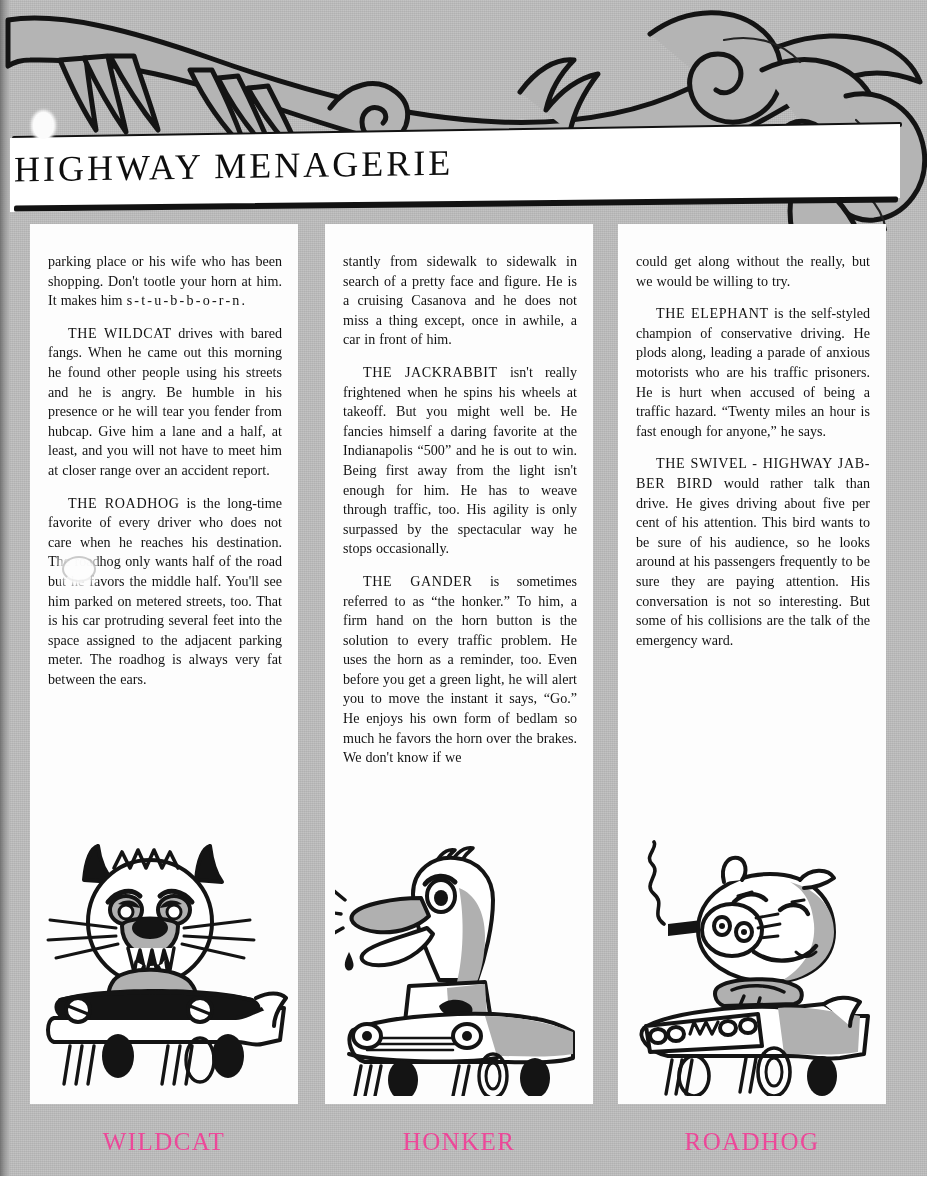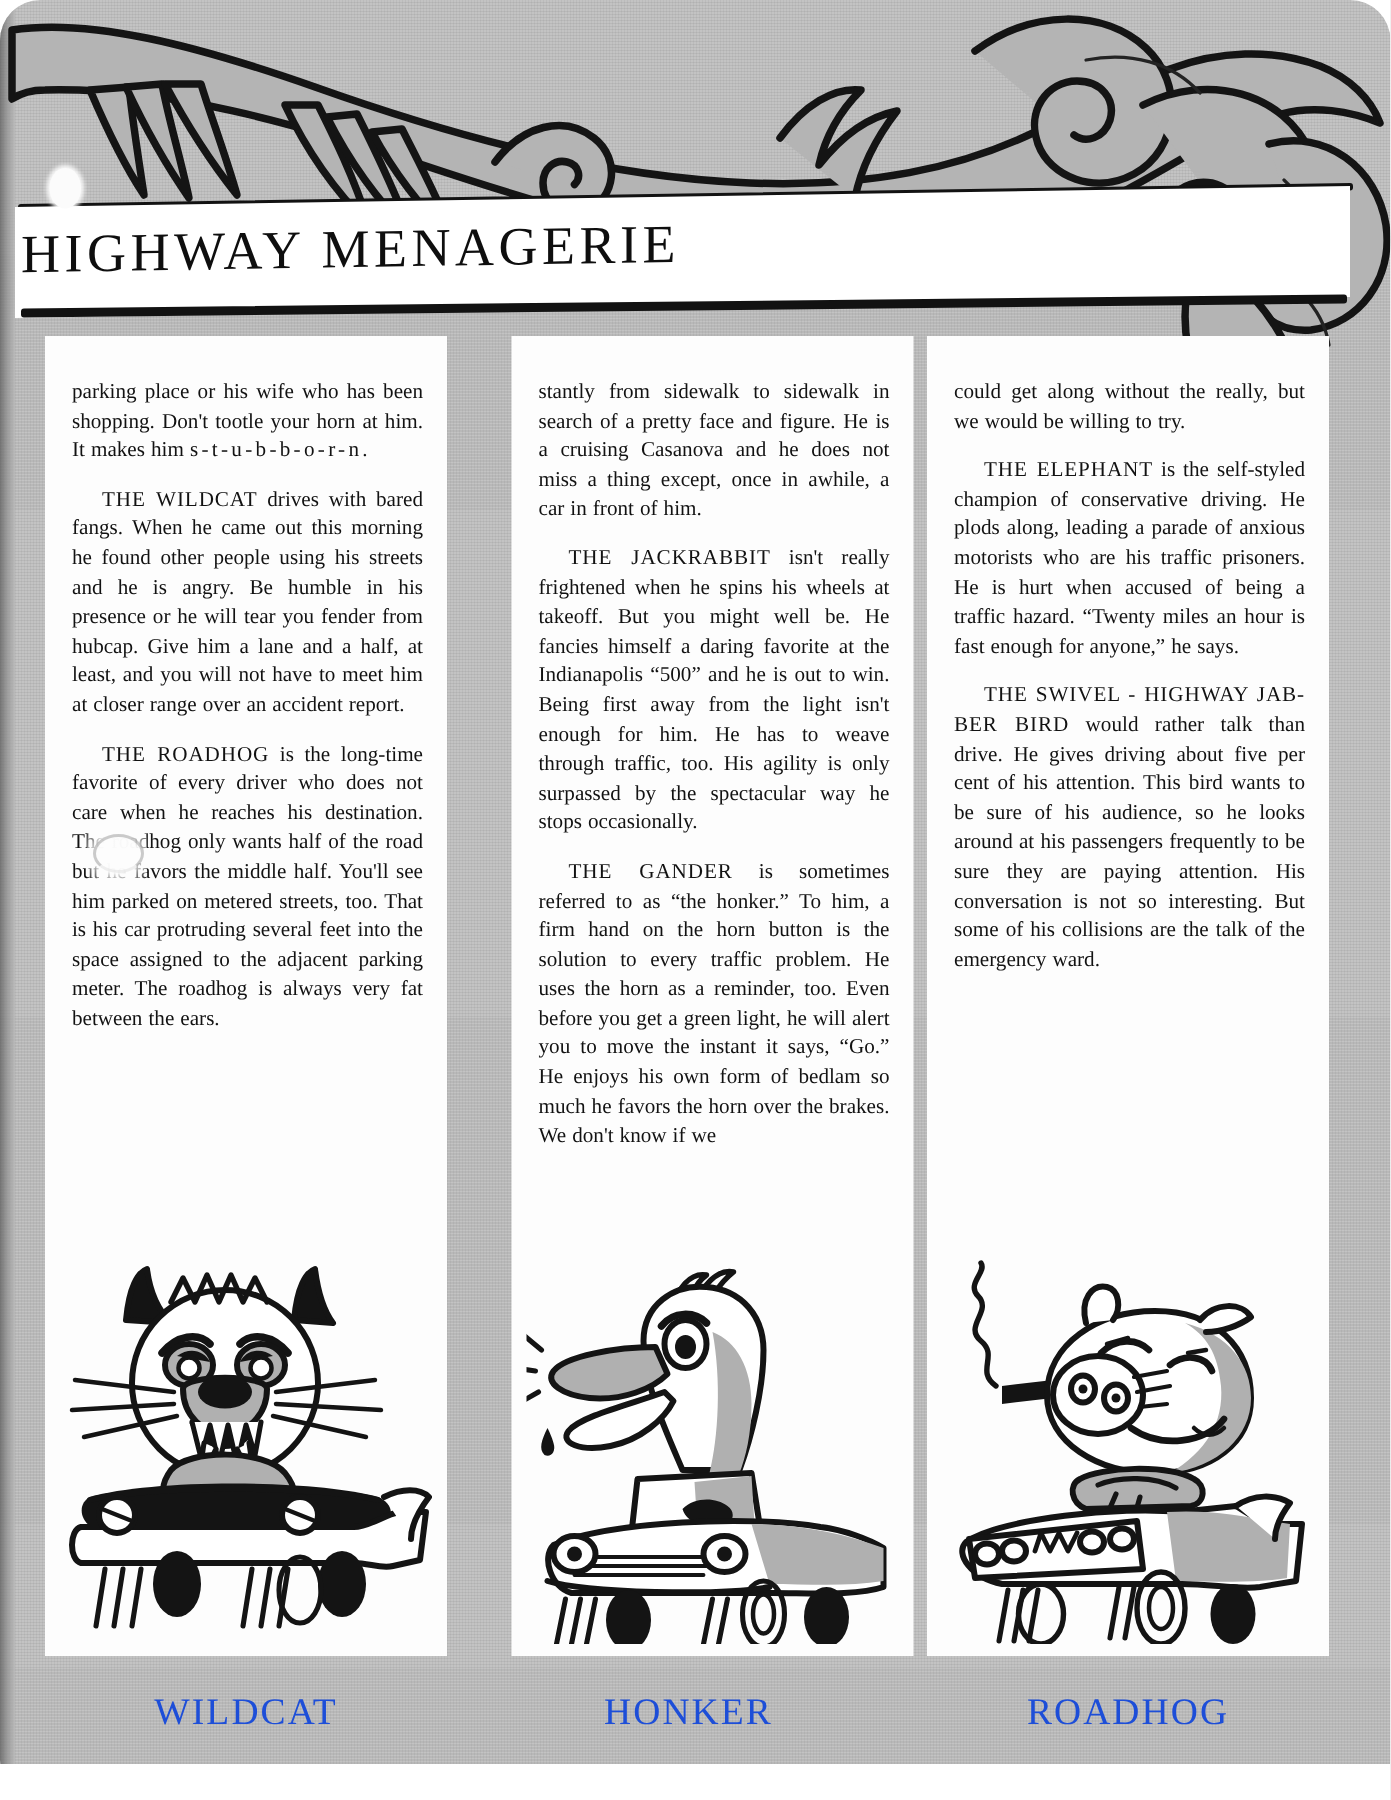--- a/index.html
+++ b/index.html
@@ -6,21 +6,20 @@
   html,body{margin:0;padding:0;background:#ffffff;}
   body{
     font-family:"Liberation Serif", serif;
     -webkit-font-smoothing:antialiased;
   }
   #page{
     position:relative;
     width:927px;height:1200px;
     overflow:hidden;
     background:#ffffff;
-    border-radius:27px;
   }
 
   
   .paper{
     position:absolute;left:0;top:0;width:927px;height:1176px;
     background:
       repeating-linear-gradient(0deg, rgba(0,0,0,.055) 0 1px, rgba(0,0,0,0) 1px 2px),
       repeating-linear-gradient(90deg, rgba(0,0,0,.045) 0 1px, rgba(0,0,0,0) 1px 2px),
       #c3c3c3;
   }
@@ -70,21 +69,21 @@
 
   
   .cols{
     position:absolute;left:0;top:224px;width:927px;height:1016px;
   }
   .col{
     position:absolute;top:0;width:268px;height:880px;
     background:#fdfdfd;
   }
   .col.c1{left:30px;}
-  .col.c2{left:325px;margin-left:16px;}
+  .col.c2{left:325px;}
   .col.c3{left:618px;}
 
   .colbody{
     position:absolute;left:18px;top:28px;width:234px;
     font-family:"Liberation Serif", serif;
     font-size:14.1px;
     line-height:19.6px;
     color:#121212;
     text-align:justify;
     -moz-text-align-last:left;
@@ -120,21 +119,21 @@
   
   .captions{
     position:absolute;left:0;top:1112px;width:927px;height:64px;
   }
   .caption{
     position:absolute;top:16px;width:268px;
     text-align:center;
     font-family:"Liberation Serif", serif;
     font-size:25px;
     letter-spacing:1.4px;
-    color:#1d4ed8;
+    color:#ec4899;
   }
   .caption.k1{left:30px;}
   .caption.k2{left:325px;}
   .caption.k3{left:618px;}
 </style>
 </head>
 <body>
 
 <div id="page">
 

